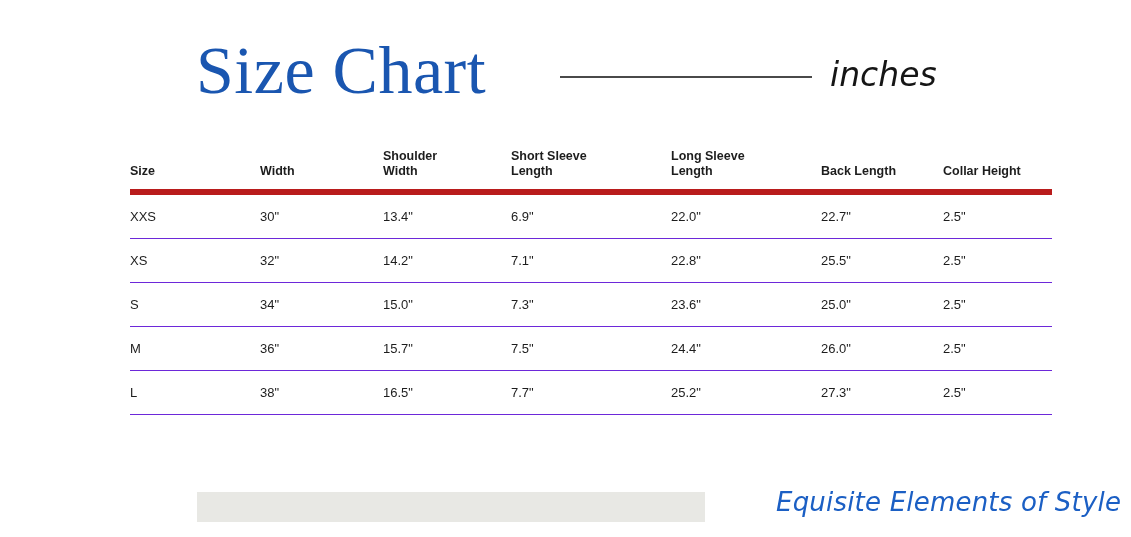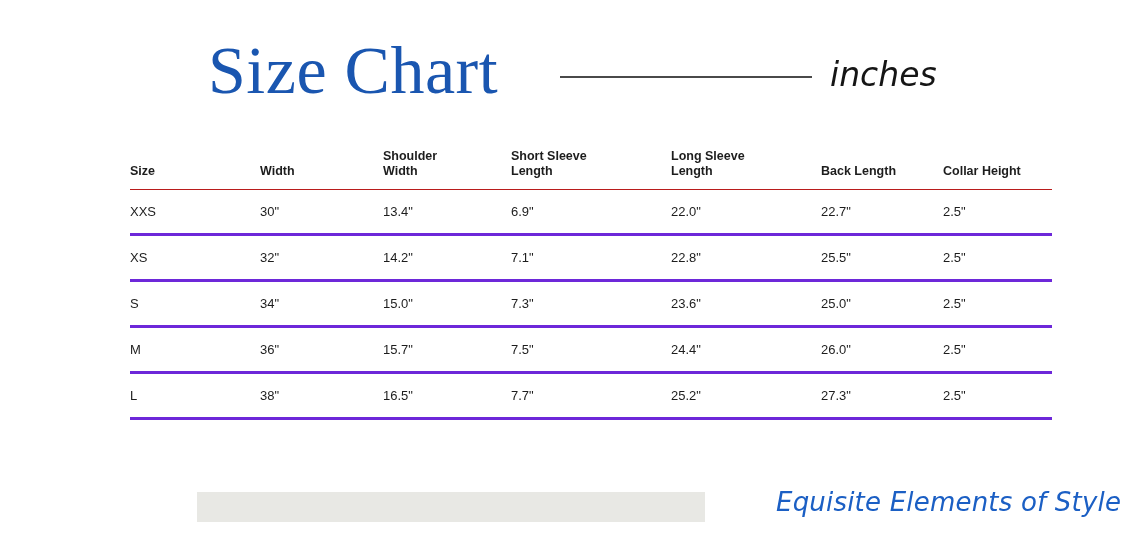--- a/index.html
+++ b/index.html
@@ -27,21 +27,20 @@
     position: absolute;
     left: 196px;
     top: 36px;
     font-family: "Liberation Serif", "DejaVu Serif", serif;
     font-size: 68px;
     line-height: 1;
     font-weight: 400;
     color: #1A56B0;
     letter-spacing: 0.5px;
     white-space: nowrap;
-    margin-left: 12px;
   }
   .title-rule {
     position: absolute;
     left: 560px;
     top: 76px;
     width: 252px;
     height: 2px;
     background: #4a4a4a;
   }
   .unit-label {
@@ -70,32 +69,32 @@
     table-layout: fixed;
   }
   table.size-table th {
     text-align: left;
     vertical-align: bottom;
     font-size: 12.5px;
     font-weight: bold;
     color: #1d1d1d;
     line-height: 1.25;
     padding: 0 0 9px 0;
-    border-bottom: 1px solid #b91c1c;
+    border-bottom: 6px solid #b91c1c;
     height: 40px;
   }
   table.size-table td {
     text-align: left;
     vertical-align: middle;
     font-size: 13px;
     font-weight: 400;
     color: #1d1d1d;
     height: 43px;
     padding: 0;
-    border-bottom: 3px solid #6d28d9;
+    border-bottom: 1px solid #6d28d9;
   }
   table.size-table tr.last-row td {
     border-bottom: none;
   }
   
   col.c0 { width: 130px; }
   col.c1 { width: 123px; }
   col.c2 { width: 128px; }
   col.c3 { width: 160px; }
   col.c4 { width: 150px; }

